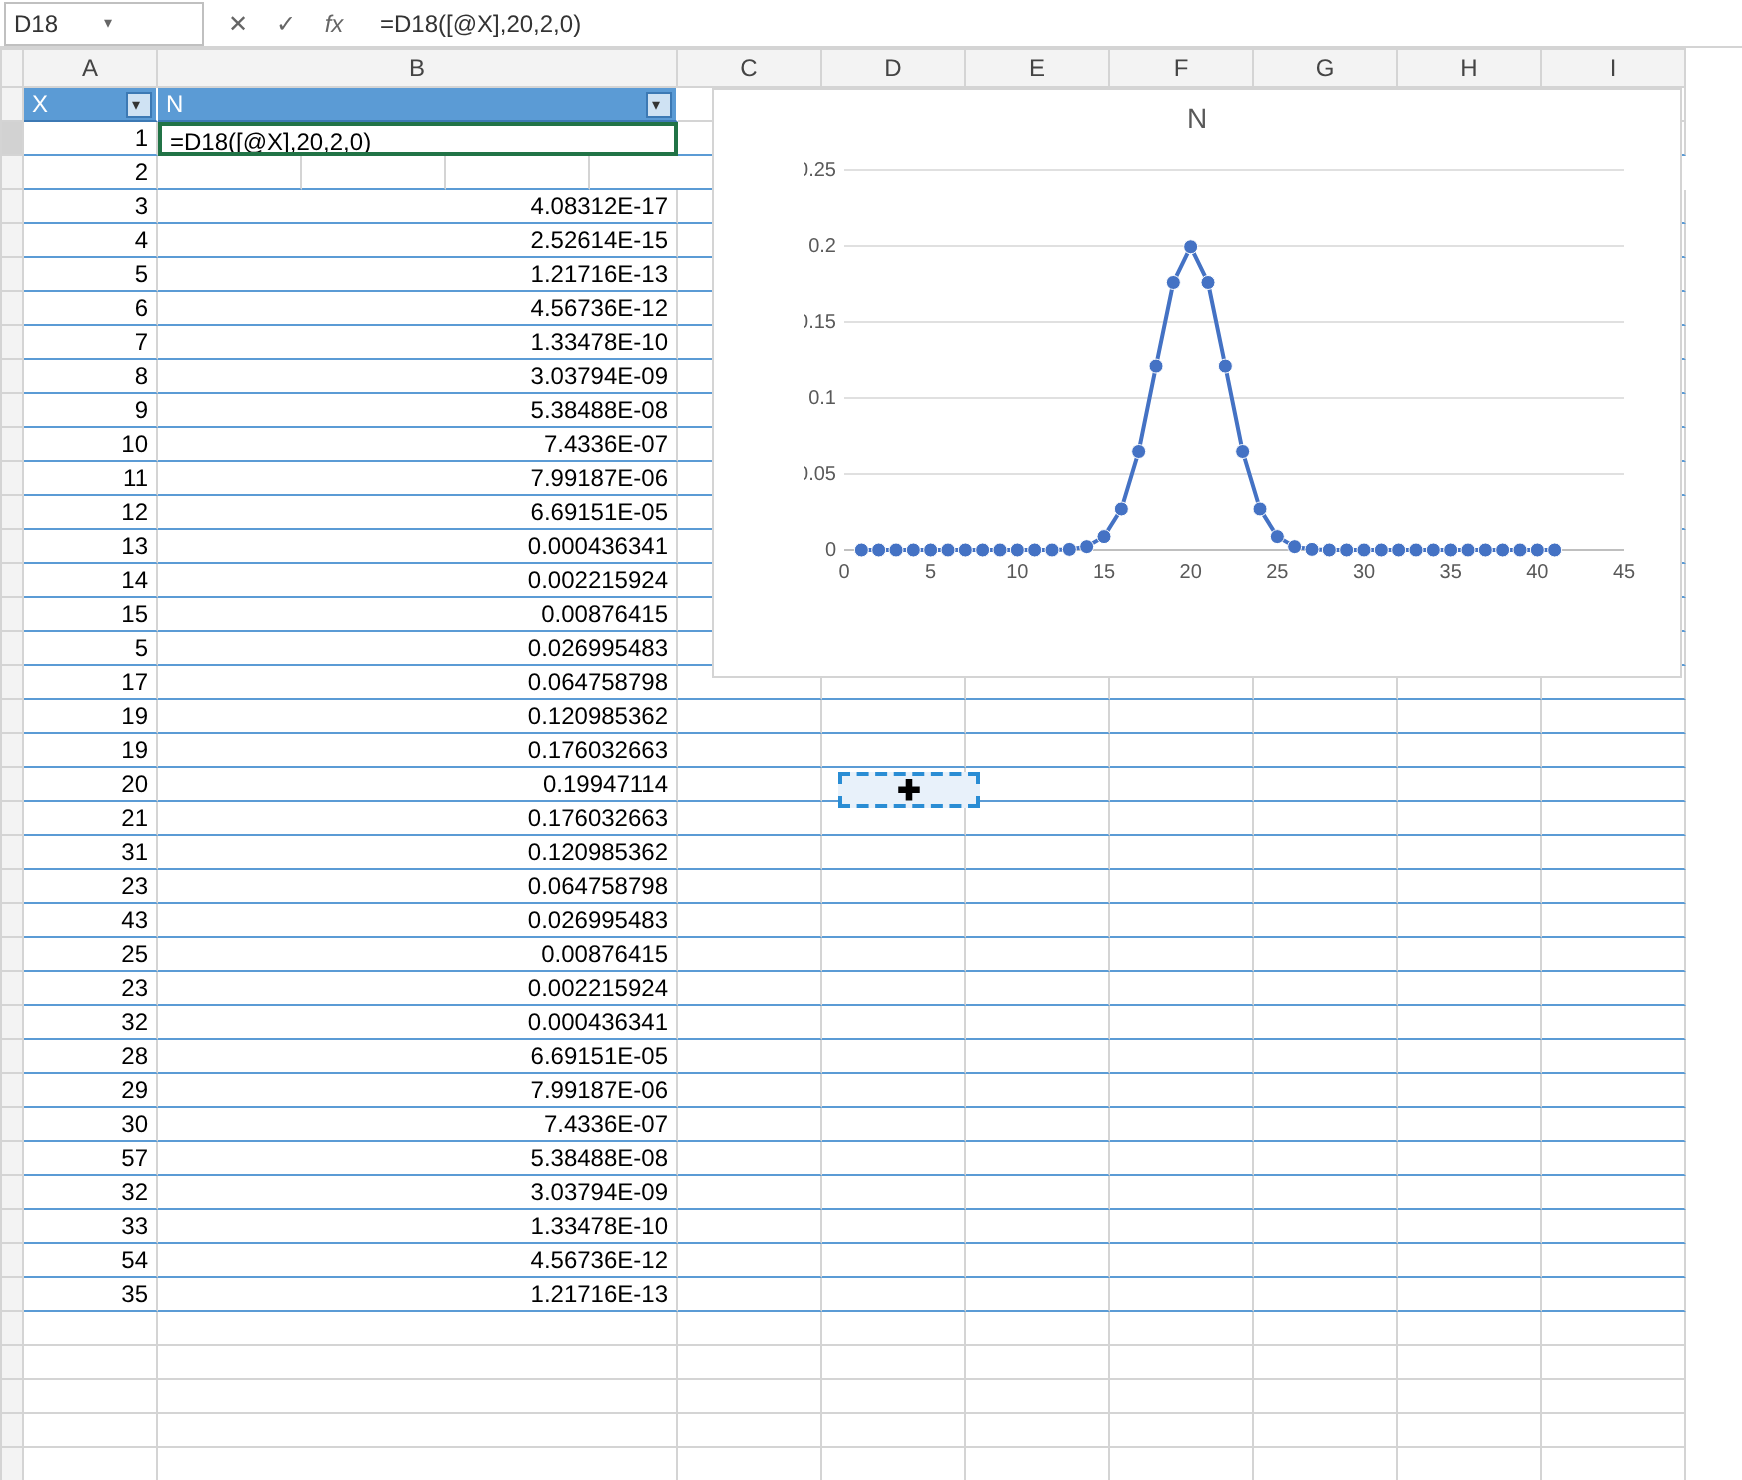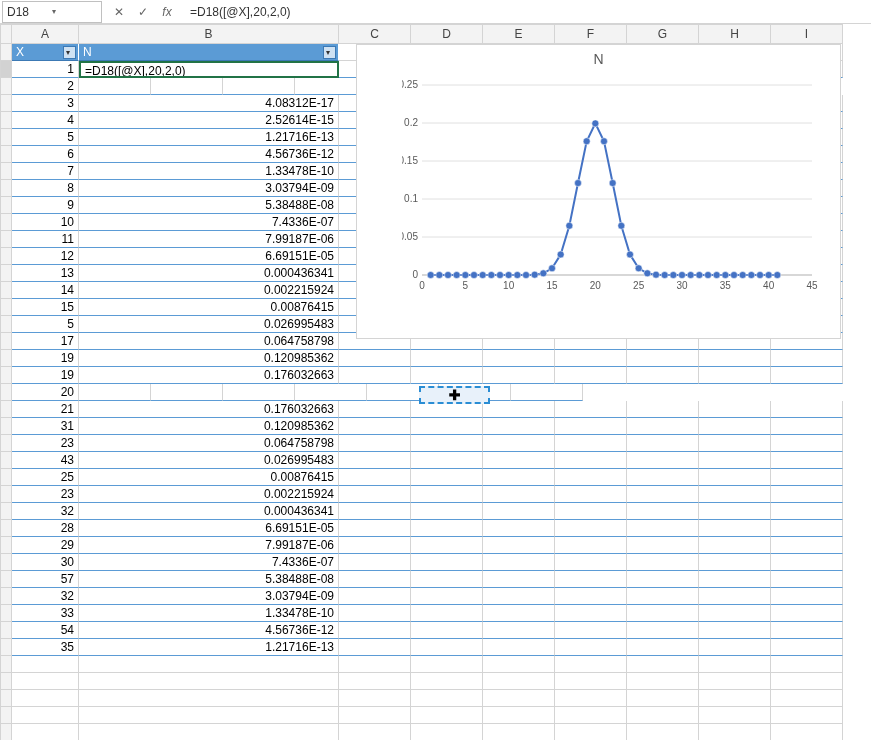--- a/index.html
+++ b/index.html
@@ -314,20 +314,21 @@
         <div class="cell" style="width: 72px;"></div>
         <div class="cell" style="width: 72px;"></div>
         <div class="cell" style="width: 72px;"></div>
         <div class="cell" style="width: 72px;"></div>
         <div class="cell" style="width: 72px;"></div>
         <div class="cell" style="width: 72px;"></div>
       </div>
       <div class="row trow">
         <div class="rh"></div>
         <div class="cell rt" style="width: 67px;">20</div>
+        <div class="cell rt" style="width: 260px;">0.19947114</div>
         <div class="cell" style="width: 72px;"></div>
         <div class="cell" style="width: 72px;"></div>
         <div class="cell" style="width: 72px;"></div>
         <div class="cell" style="width: 72px;"></div>
         <div class="cell" style="width: 72px;"></div>
         <div class="cell" style="width: 72px;"></div>
         <div class="cell" style="width: 72px;"></div>
       </div>
       <div class="row trow">
         <div class="rh"></div>

